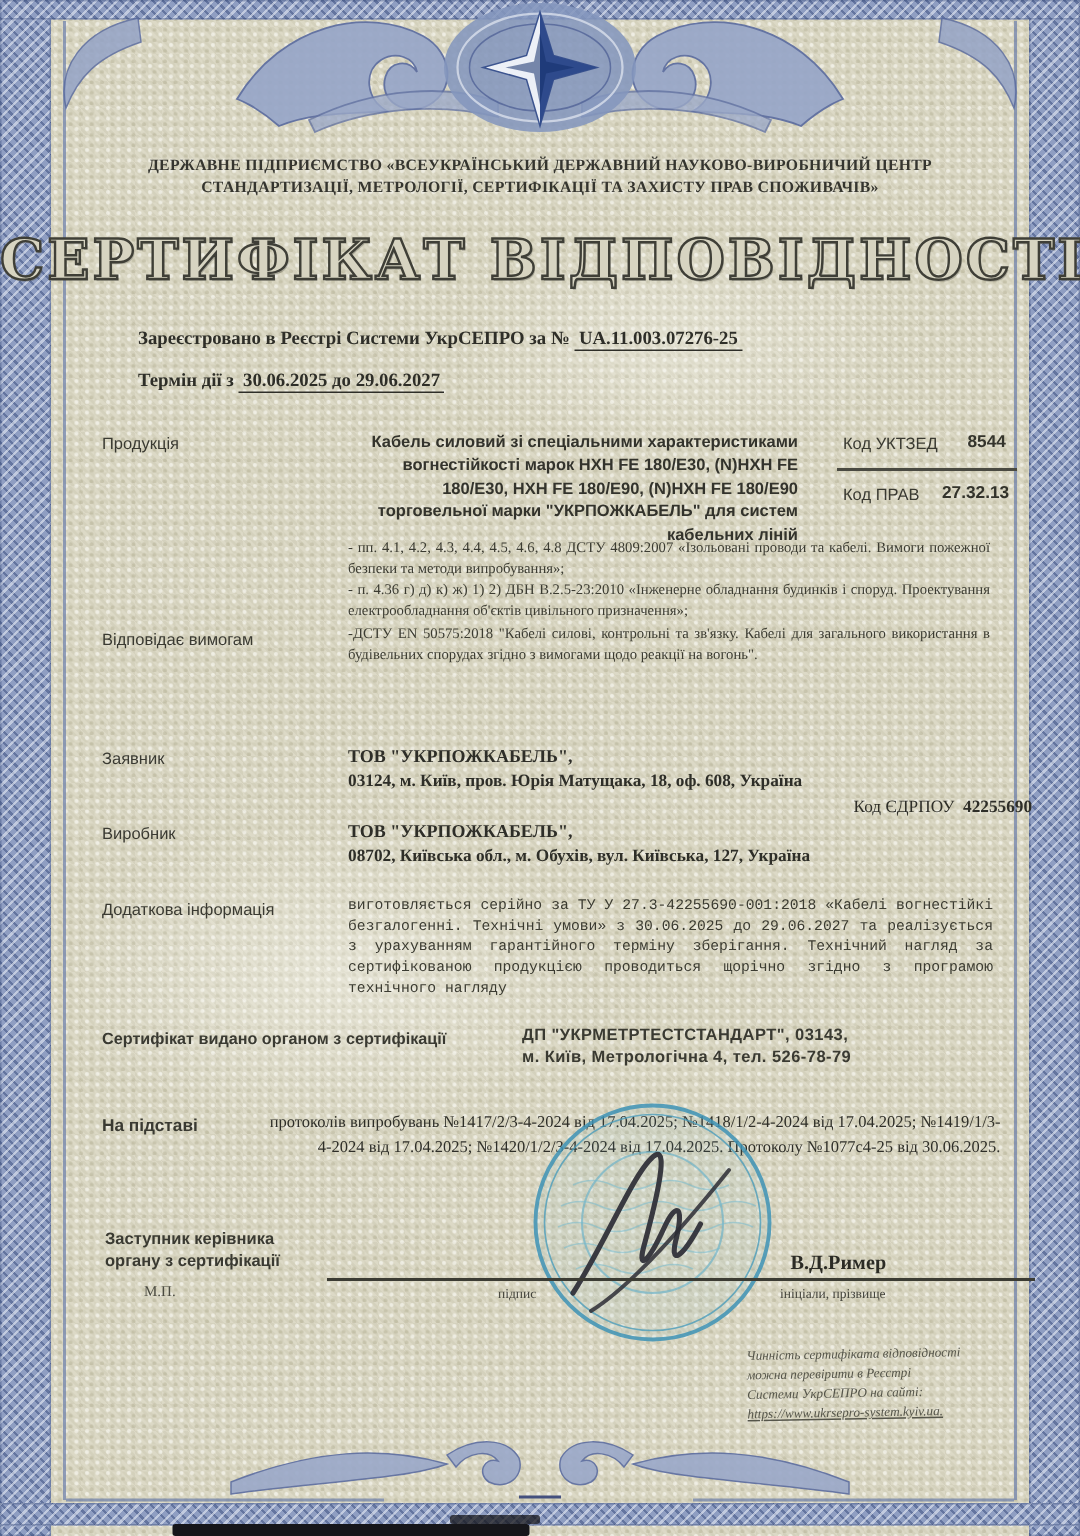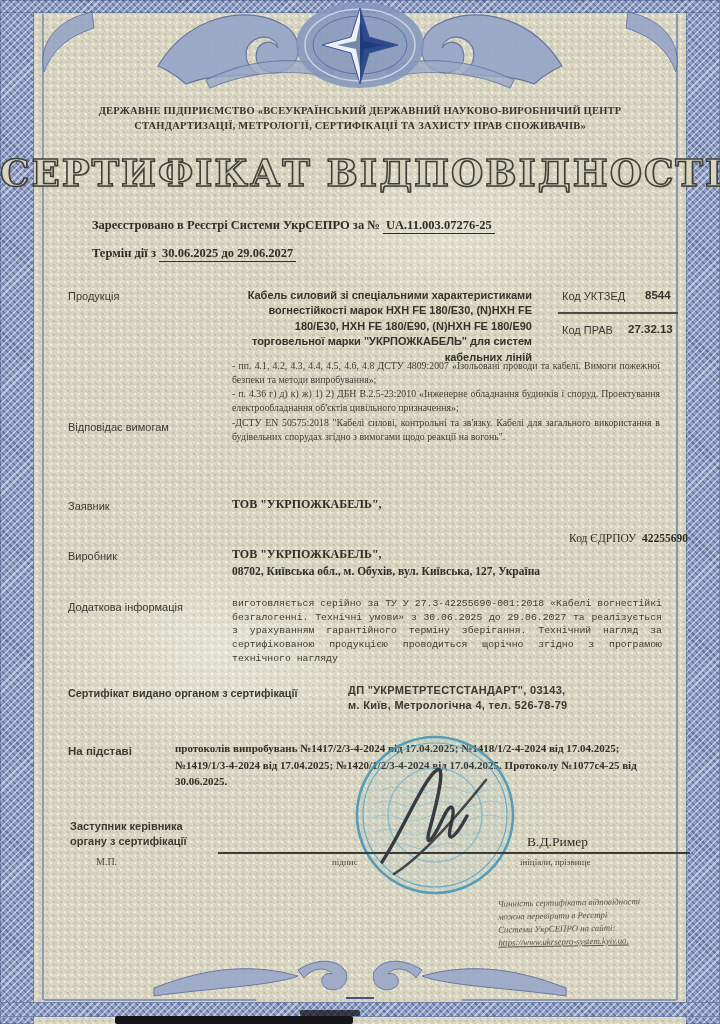--- a/index.html
+++ b/index.html
@@ -136,38 +136,39 @@
 
   <div class="abs lbl" style="left:68px;top:376px;margin-top:45px;">Відповідає вимогам</div>
   <div class="abs reqtext" style="left:232px;top:359px;width:428px;">
     <p>- пп. 4.1, 4.2, 4.3, 4.4, 4.5, 4.6, 4.8 ДСТУ 4809:2007 «Ізольовані проводи та кабелі. Вимоги пожежної безпеки та методи випробування»;</p>
     <p>- п. 4.36 г) д) к) ж) 1) 2) ДБН В.2.5-23:2010 «Інженерне обладнання будинків і споруд. Проектування електрообладнання об'єктів цивільного призначення»;</p>
     <p>-ДСТУ EN 50575:2018 "Кабелі силові, контрольні та зв'язку. Кабелі для загального використання в будівельних спорудах згідно з вимогами щодо реакції на вогонь".</p>
   </div>
 
   <div class="abs lbl" style="left:68px;top:500px;">Заявник</div>
   <div class="abs val-b" style="left:232px;top:497px;">ТОВ "УКРПОЖКАБЕЛЬ",</div>
+  <div class="abs addr" style="left:232px;top:515px;">03124, м. Київ, пров. Юрія Матущака, 18, оф. 608, Україна</div>
   <div class="abs addr" style="right:32px;top:532px;text-align:right;">
     <span style="font-weight:normal;">Код ЄДРПОУ</span>&nbsp;
     <span>42255690</span>
   </div>
 
   <div class="abs lbl" style="left:68px;top:550px;">Виробник</div>
   <div class="abs val-b" style="left:232px;top:547px;">ТОВ "УКРПОЖКАБЕЛЬ",</div>
   <div class="abs addr" style="left:232px;top:565px;">08702, Київська обл., м. Обухів, вул. Київська, 127, Україна</div>
 
   <div class="abs lbl" style="left:68px;top:601px;">Додаткова інформація</div>
   <div class="abs reqtext" style="left:232px;top:597px;width:430px;font-family:Liberation Mono, monospace;">виготовляється серійно за ТУ У 27.3-42255690-001:2018  «Кабелі вогнестійкі безгалогенні. Технічні умови» з 30.06.2025 до 29.06.2027 та реалізується з урахуванням гарантійного терміну зберігання. Технічний нагляд за сертифікованою продукцією проводиться щорічно згідно з програмою технічного нагляду</div>
 
   <div class="abs lbl lbl-b" style="left:68px;top:687px;white-space:nowrap;font-size:10.8px;">Сертифікат видано органом з сертифікації</div>
   <div class="abs lbl lbl-b" style="left:348px;top:684px;letter-spacing:.3px;">ДП "УКРМЕТРТЕСТСТАНДАРТ", 03143,</div>
   <div class="abs lbl lbl-b" style="left:348px;top:699px;letter-spacing:.3px;">м. Київ, Метрологічна 4, тел. 526-78-79</div>
 
   <div class="abs lbl lbl-b" style="left:68px;top:745px;font-size:11.5px;text-align:right;">На підставі</div>
-  <div class="abs" style="left:175px;top:740px;width:492px;font-weight:bold;font-size:11px;line-height:1.5;color:#2e2e28;">протоколів випробувань №1417/2/3-4-2024 від 17.04.2025; №1418/1/2-4-2024 від 17.04.2025; №1419/1/3-4-2024 від 17.04.2025; №1420/1/2/3-4-2024 від 17.04.2025. Протоколу №1077с4-25 від 30.06.2025.</div>
+  <div class="abs" style="left:175px;top:740px;width:492px;font-weight:normal;font-size:11px;line-height:1.5;color:#2e2e28;text-align:right;">протоколів випробувань №1417/2/3-4-2024 від 17.04.2025; №1418/1/2-4-2024 від 17.04.2025; №1419/1/3-4-2024 від 17.04.2025; №1420/1/2/3-4-2024 від 17.04.2025. Протоколу №1077с4-25 від 30.06.2025.</div>
 
   <svg class="orn" style="left:352px;top:732px;" width="166" height="166" viewBox="0 0 166 166">
     <circle cx="83" cy="83" r="78" fill="rgba(120,185,205,0.10)" stroke="#3e93b6" stroke-width="2.6" opacity="0.85"></circle>
     <circle cx="83" cy="83" r="72" fill="none" stroke="#4b9cba" stroke-width="1.1" opacity="0.8"></circle>
     <circle cx="83" cy="83" r="47" fill="none" stroke="#6fb3c9" stroke-width="1.4" opacity="0.7"></circle>
     <g stroke="#79bccf" stroke-width="1.1" fill="none" opacity="0.55">
       <path d="M30,58 q13,-6 26,0 t26,0 t26,0 t26,0"></path>
       <path d="M22,72 q13,-6 26,0 t26,0 t26,0 t26,0 t26,0"></path>
       <path d="M20,86 q13,-6 26,0 t26,0 t26,0 t26,0 t26,0"></path>
       <path d="M24,100 q13,-6 26,0 t26,0 t26,0 t26,0"></path>
@@ -177,21 +178,21 @@
       <path d="M30,130 C52,96 72,46 85,38 C94,33 85,70 78,96 C72,117 80,110 91,86 C99,69 104,72 99,93 C94,112 102,108 115,84" fill="none" stroke="#2d2d35" stroke-width="3.4" stroke-linecap="round" opacity="0.92"></path>
       <path d="M42,142 C74,122 118,68 134,48" fill="none" stroke="#2d2d35" stroke-width="2.6" stroke-linecap="round" opacity="0.85"></path>
     </g>
   </svg>
 
   <div class="abs lbl lbl-b" style="left:70px;top:820px;">Заступник керівника</div>
   <div class="abs lbl lbl-b" style="left:70px;top:835px;">органу з сертифікації</div>
   <div class="abs" style="left:96px;top:856px;font-size:10px;color:#4a4a40;">М.П.</div>
   <div class="sigline" style="left:218px;top:852px;width:472px;"></div>
   <div class="abs caption" style="left:332px;top:857px;">підпис</div>
-  <div class="abs" style="left:527px;top:834px;font-weight:normal;font-size:13.5px;color:#2b2b25;">В.Д.Ример</div>
+  <div class="abs" style="left:527px;top:834px;font-weight:bold;font-size:13.5px;color:#2b2b25;">В.Д.Ример</div>
   <div class="abs caption" style="left:520px;top:857px;">ініціали, прізвище</div>
 
   <div class="abs smallital" style="left:498px;top:896px;width:190px;transform:rotate(-1deg);">
     <div>Чинність сертифіката відповідності</div>
     <div>можна перевірити в Реєстрі</div>
     <div>Системи УкрСЕПРО на сайті:</div>
     <div style="text-decoration:underline;">https://www.ukrsepro-system.kyiv.ua.</div>
   </div>
 
   <div class="darkbar" style="left:115px;top:1016px;width:238px;height:8px;"></div>

